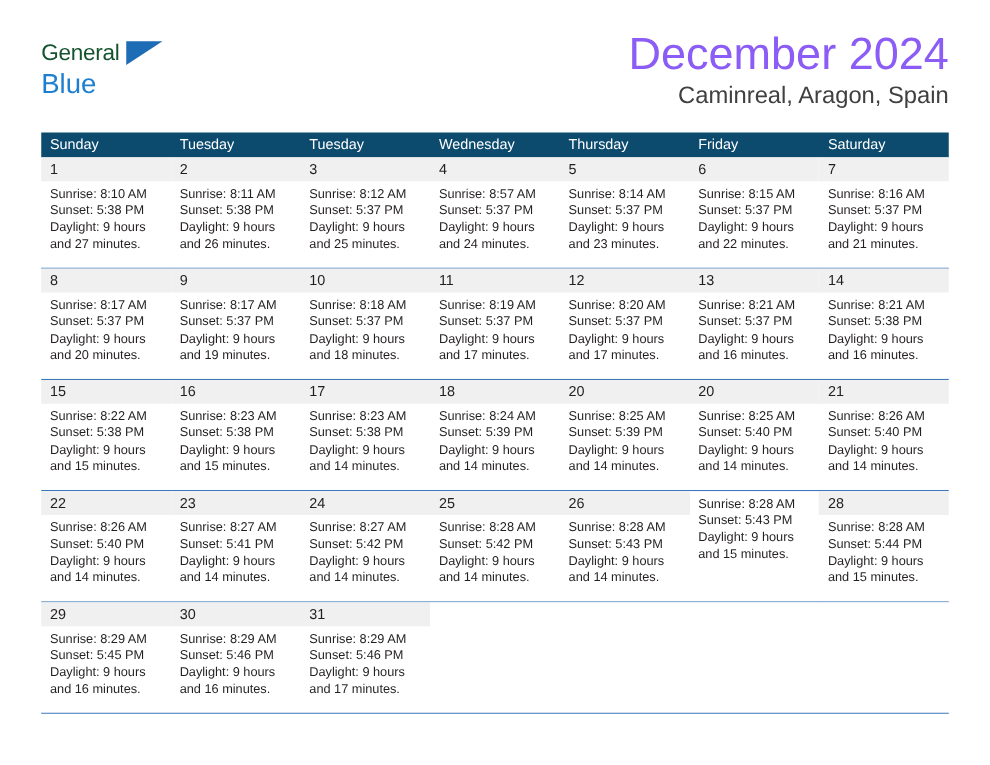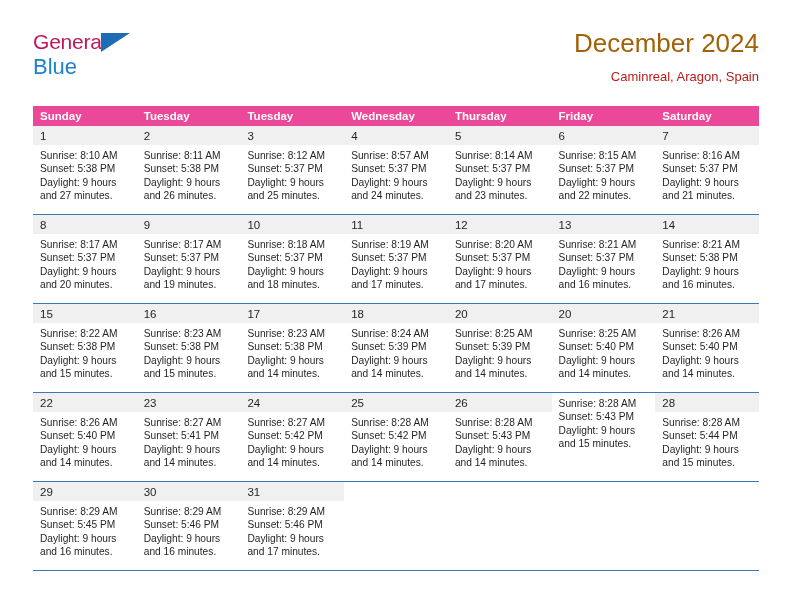--- a/index.html
+++ b/index.html
@@ -33,23 +33,23 @@
 
   .brand {
     position: absolute;
     left: 0;
     top: 4px;
     width: 120px;
     height: 56px;
   }
   .brand-line1 {
     position: relative;
-    font-size: 21px;
+    font-size: 18px;
     line-height: 24px;
-    color: #be185d;
+    color: #14532d;
     letter-spacing: -0.2px;
     white-space: nowrap;
   }
   .brand-tri {
     position: absolute;
     left: 68px;
     top: 3px;
     width: 0;
     height: 0;
     border-left: 29px solid #1d6cb5;
@@ -63,47 +63,46 @@
     white-space: nowrap;
   }
 
   .title-wrap {
     position: absolute;
     right: 0;
     top: 0;
     text-align: right;
   }
   .cal-title {
-    font-size: 26px;
+    font-size: 36px;
     line-height: 34px;
-    color: #a16207;
+    color: #8b5cf6;
     font-weight: normal;
     white-space: nowrap;
   }
   .cal-sub {
-    font-size: 13px;
+    font-size: 19px;
     line-height: 20px;
-    color: #b91c1c;
+    color: #404040;
     margin-top: 7px;
     white-space: nowrap;
   }
 
   
   .calendar {
     position: absolute;
     left: 33px;
     top: 106px;
     width: 726px;
   }
 
   .weekday-row {
     display: flex;
-    background: #ec4899;
+    background: #0c4a6e;
     height: 20px;
-    font-weight: bold;
   }
   .weekday {
     flex: 1 1 0;
     color: #ffffff;
     font-size: 11.5px;
     line-height: 20px;
     padding-left: 7px;
     box-sizing: border-box;
     white-space: nowrap;
   }

